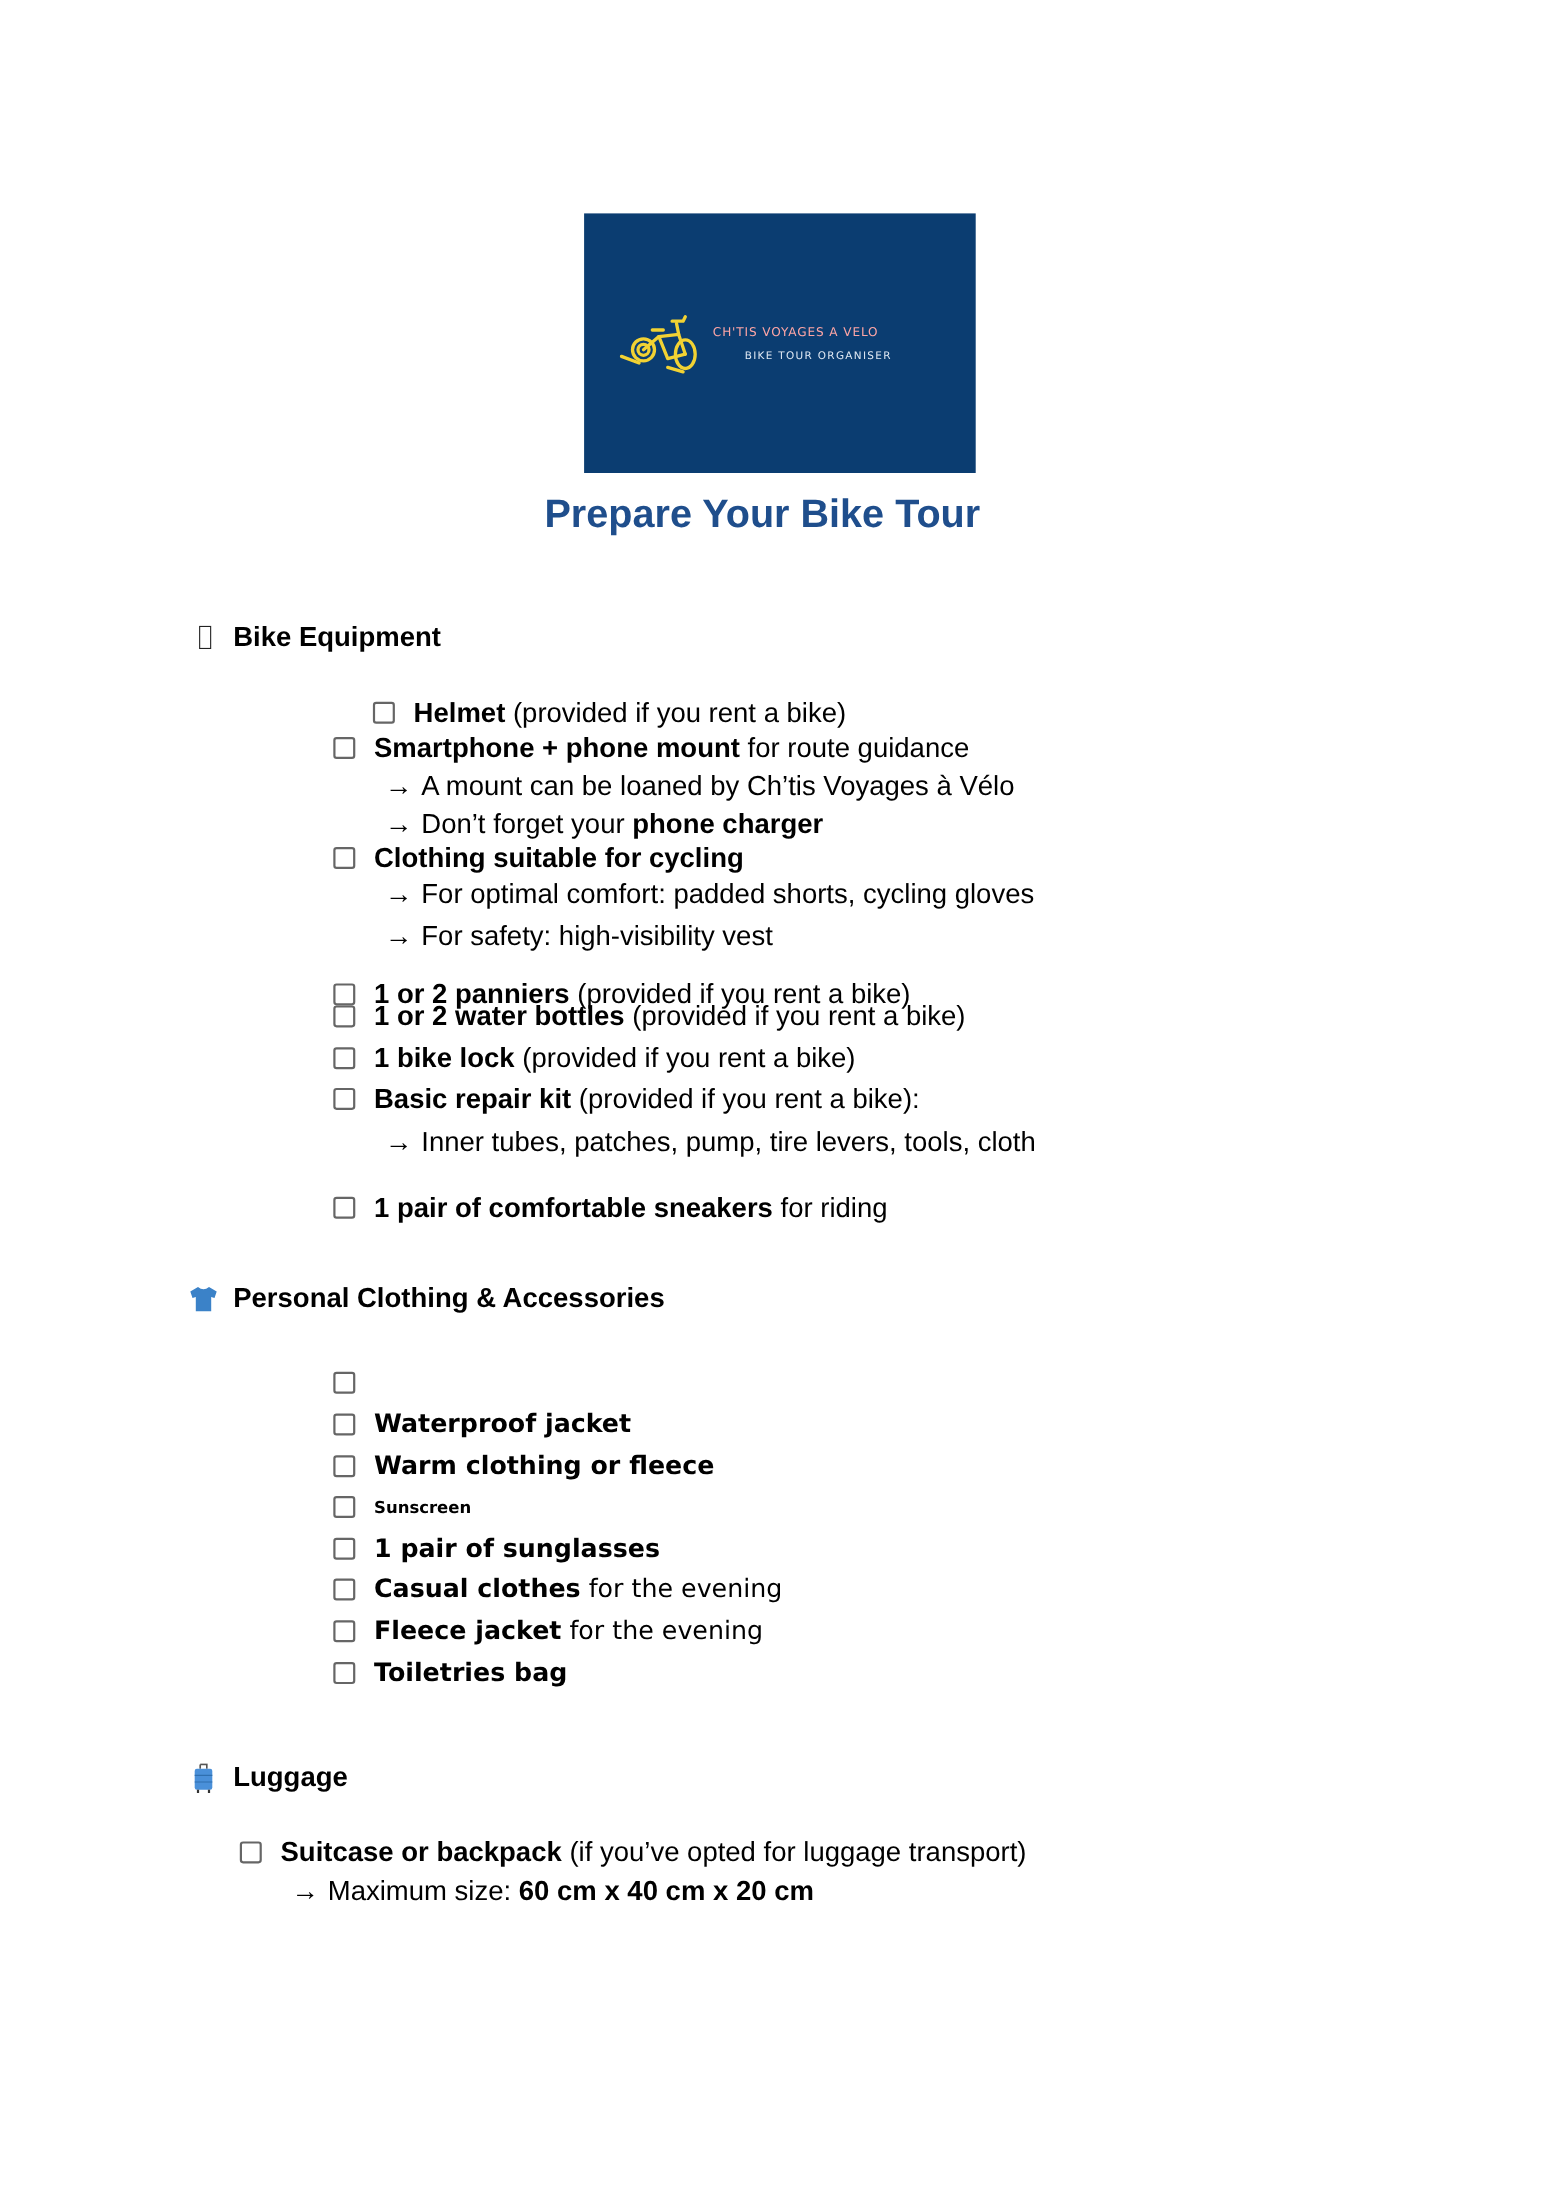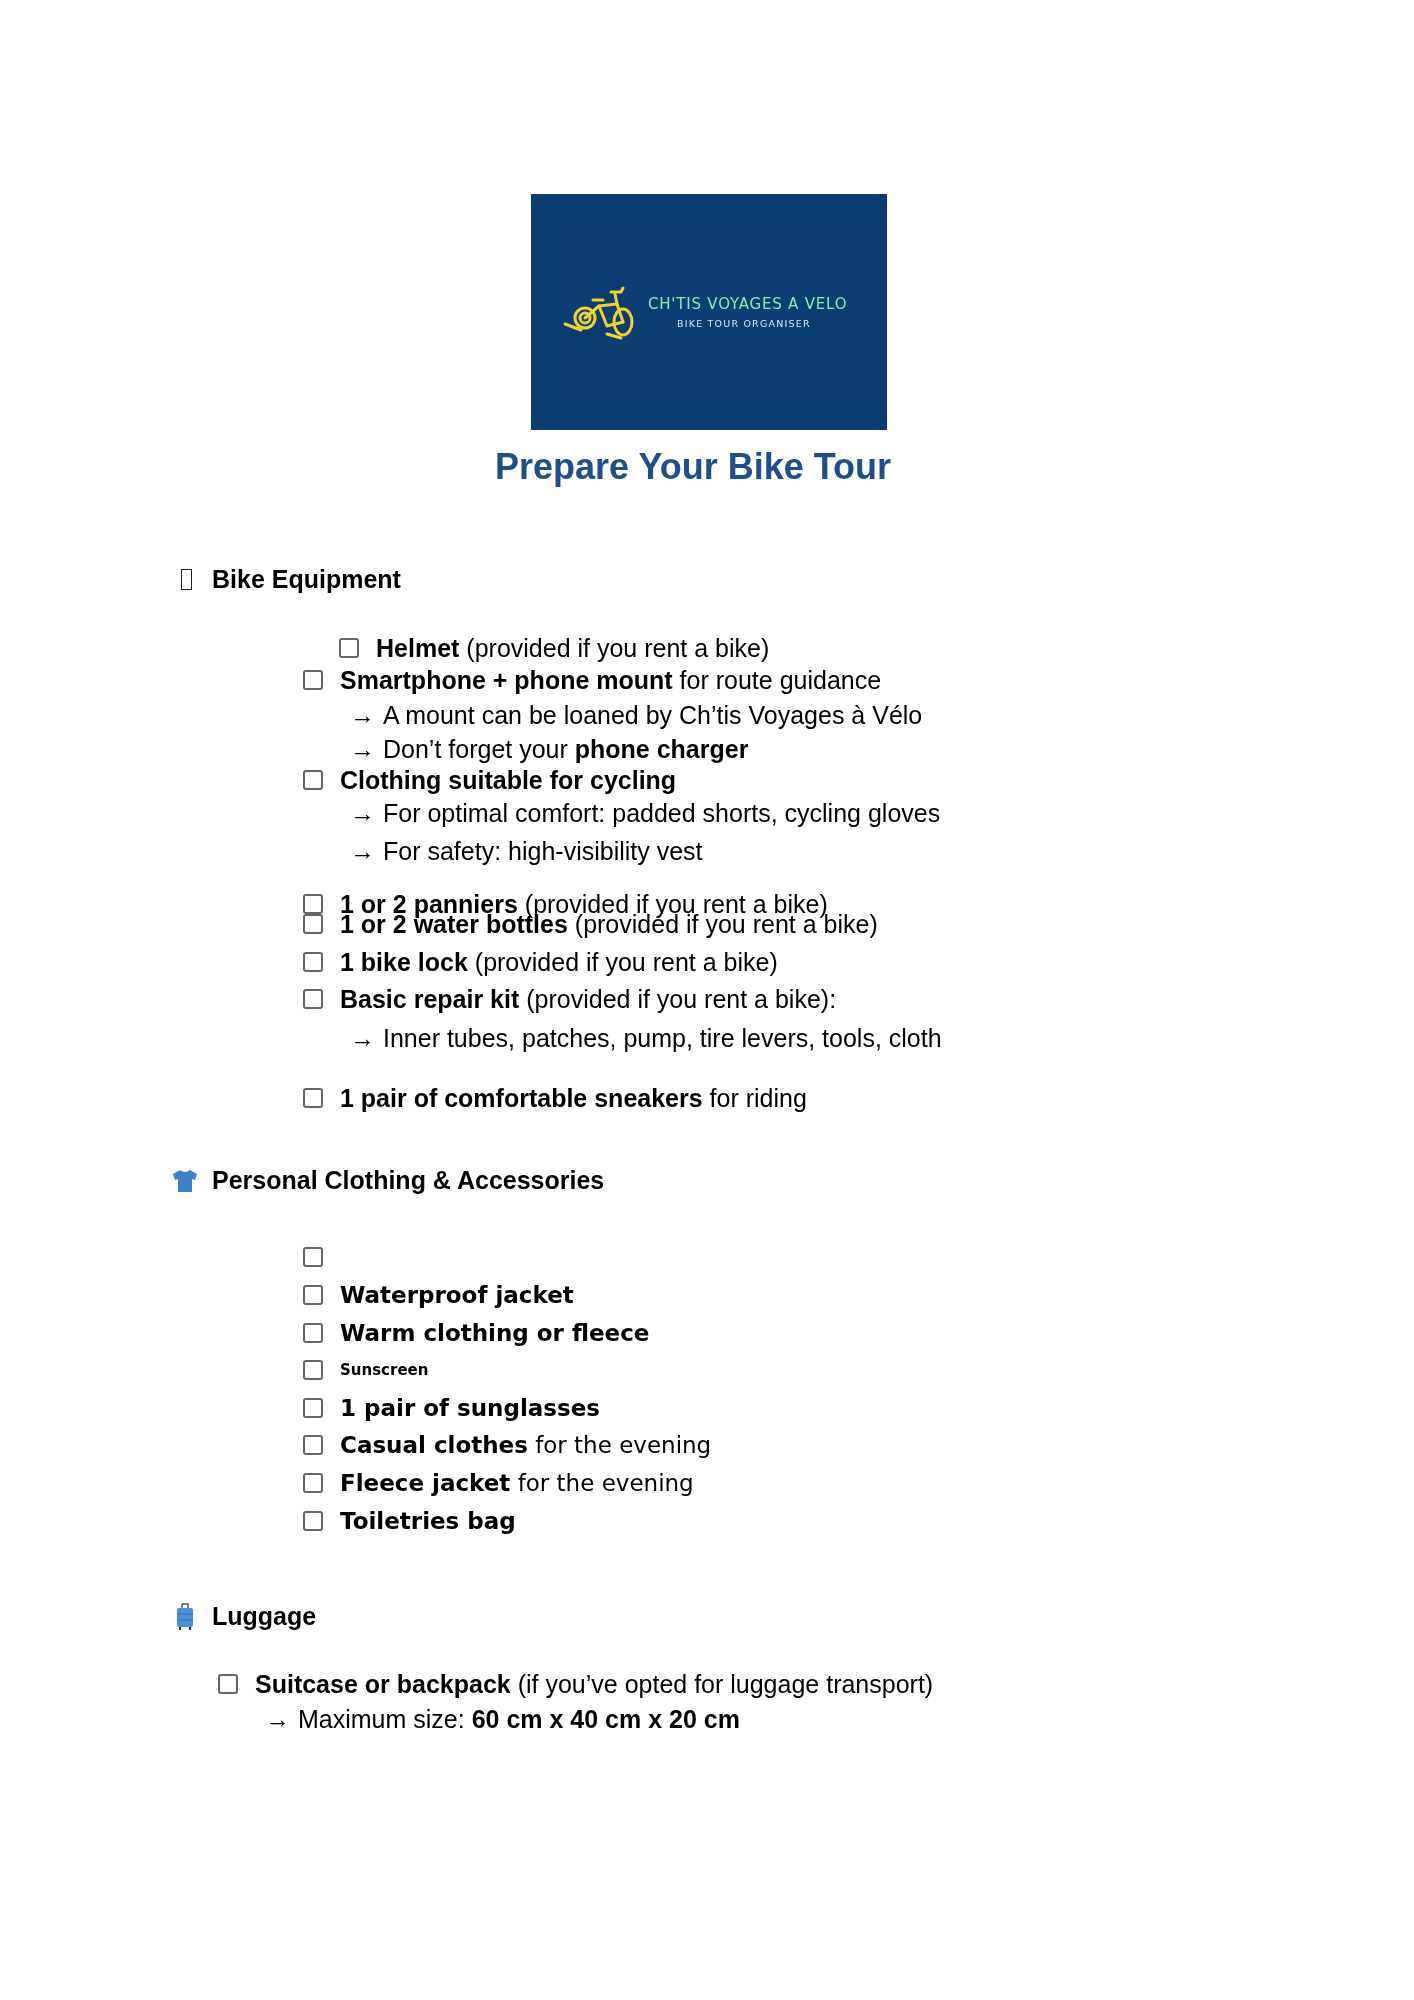--- a/index.html
+++ b/index.html
@@ -26,23 +26,23 @@
     .logo svg {
       position: absolute;
       left: 32px;
       top: 90px;
     }
     .logo-title {
       position: absolute;
       left: 117px;
       top: 101px;
       font-family: "DejaVu Sans", sans-serif;
-      font-size: 15px;
+      font-size: 11px;
       letter-spacing: 0.8px;
-      color: #86efac;
+      color: #fca5a5;
       white-space: nowrap;
     }
     .logo-sub {
       position: absolute;
       left: 146px;
       top: 124px;
       font-family: "DejaVu Sans", sans-serif;
       font-size: 9.5px;
       letter-spacing: 1.2px;
       color: #dfe8f3;

